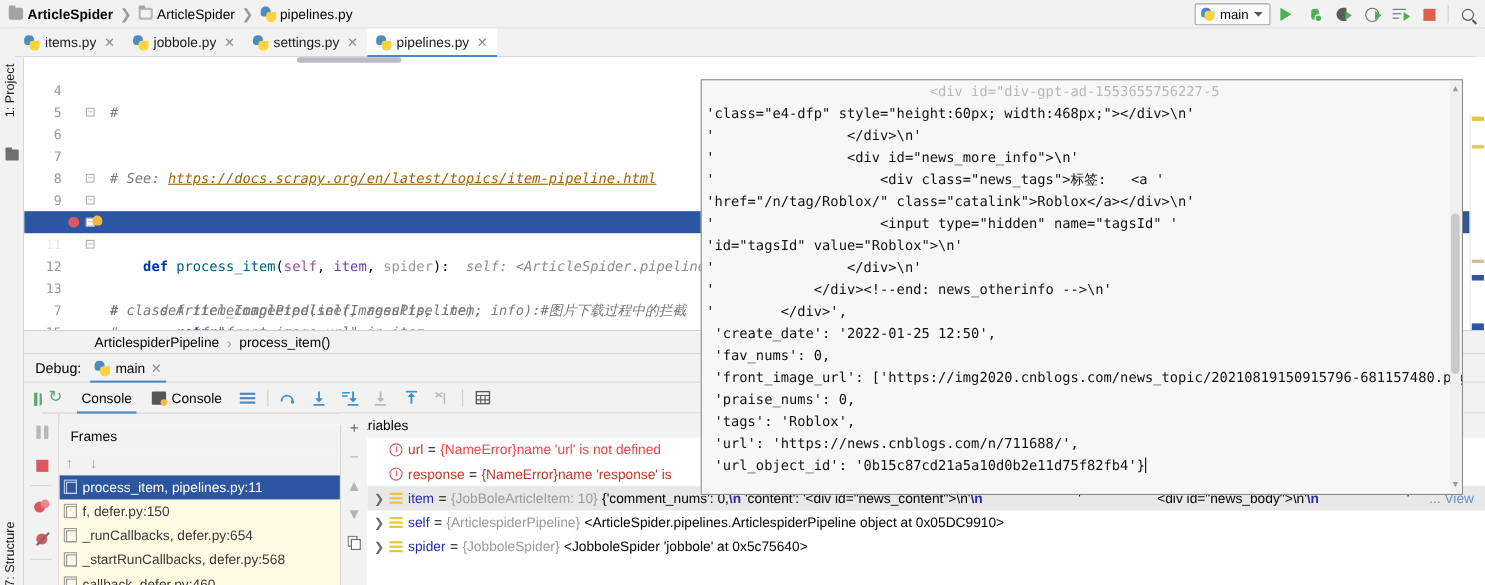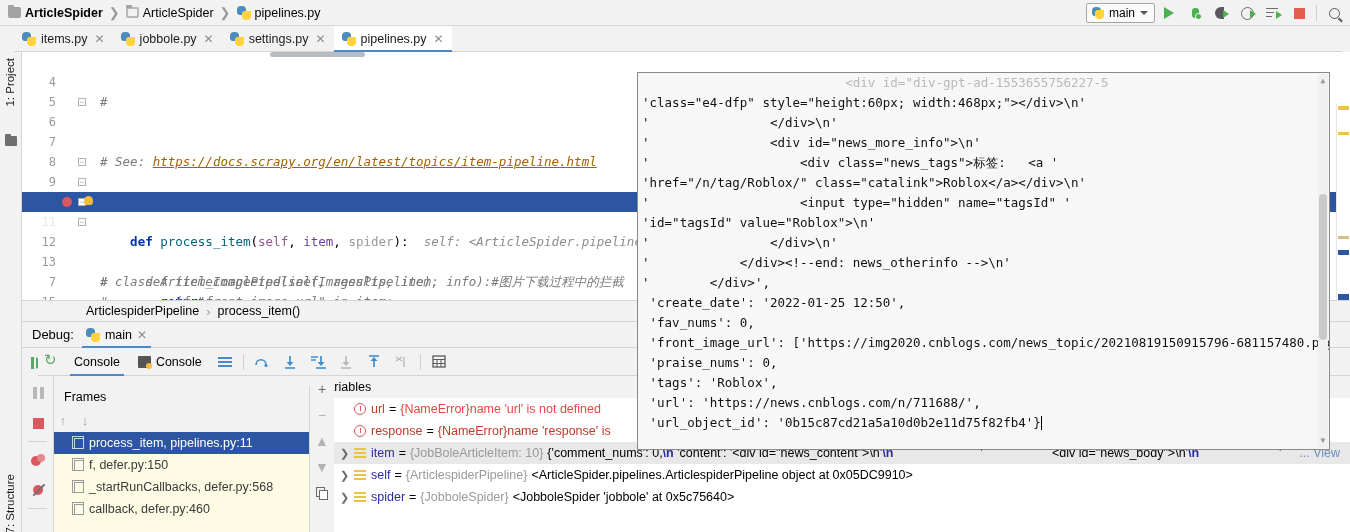--- a/index.html
+++ b/index.html
@@ -224,21 +224,21 @@
   .thread-row { display:flex; align-items:center; gap:4px; padding: 2px 4px 2px 0; background:#f2f2f2; }
   .combo {
     flex:1; display:flex; align-items:center; gap:7px; height:22px;
     border:1px solid #a6a6a6; background:#fafafa; padding: 0 5px; border-radius:2px; font-size:12.5px;
   }
   .dot-orange { width:10px;height:10px;background:#f2994a;border-radius:50%; }
   .combo .chev { margin-left:auto; }
   .updn { width:18px; height:20px; display:flex;align-items:center;justify-content:center; color:#9a9a9a; font-size:13px; }
   .frame-list { background:#fdfbe4; height: 112px; overflow:hidden; }
   .frame-item {
-    display:flex; align-items:center; gap:5px; height:22px; padding-left:20px;
+    display:flex; align-items:center; gap:5px; height:22px; padding-left:6px;
     font-size:12.5px; color:#3a3a3a;
   }
   .frame-item.sel { background:#2c55a2; color:#fff; }
   .frame-ico { width:10px;height:11px;border:1.4px solid #9a9a9a; position:relative; flex:none; }
   .frame-ico:before{content:"";position:absolute;left:-3px;top:-3px;width:10px;height:11px;border:1.4px solid #9a9a9a;background:transparent;}
   .frame-item.sel .frame-ico, .frame-item.sel .frame-ico:before { border-color:#c6d4ec; }
 
   
   .vars {
     position: absolute; left: 310px; top: 376px; width: 1040px; height: 156px;
@@ -565,20 +565,24 @@
       <div class="updn">↓</div>
     </div>
     <div class="frame-list">
       <div class="frame-item sel">
         <span class="frame-ico"></span>
         <span>process_item, pipelines.py:11</span>
       </div>
       <div class="frame-item">
         <span class="frame-ico"></span>
         <span>f, defer.py:150</span>
+      </div>
+      <div class="frame-item">
+        <span class="frame-ico"></span>
+        <span>_runCallbacks, defer.py:654</span>
       </div>
       <div class="frame-item">
         <span class="frame-ico"></span>
         <span>_startRunCallbacks, defer.py:568</span>
       </div>
       <div class="frame-item">
         <span class="frame-ico"></span>
         <span>callback, defer.py:460</span>
       </div>
     </div>

